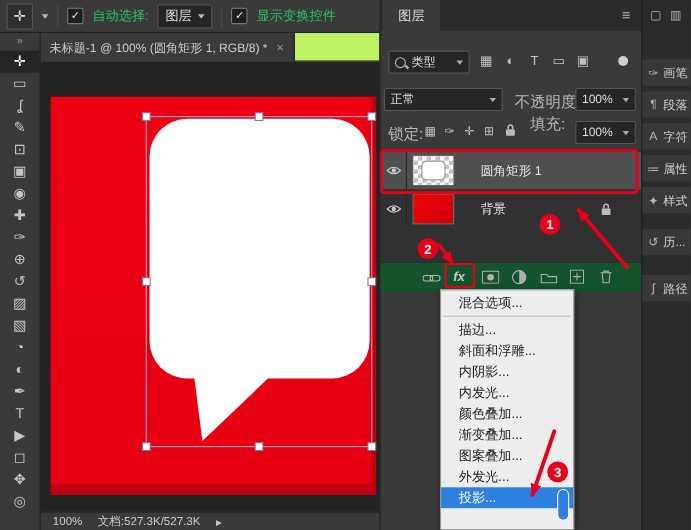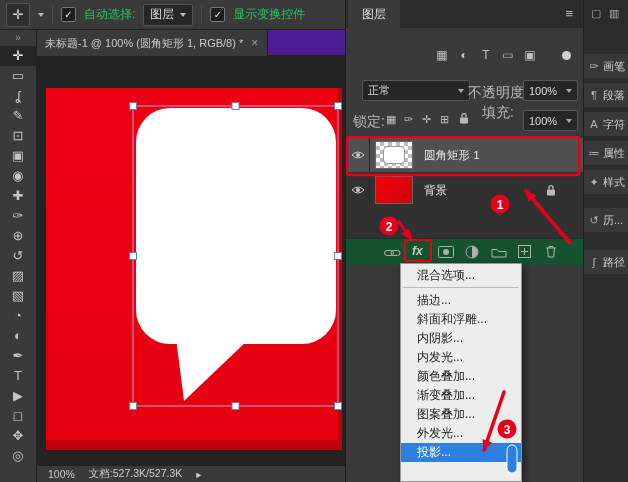--- a/index.html
+++ b/index.html
@@ -17,21 +17,21 @@
       font-size:10px;line-height:13px;text-align:center}
   .obar-label{font-size:12px;color:#22c55e;white-space:nowrap}
   .obar-select{height:20px;background:#262626;border:1px solid #555;border-radius:2px;display:flex;
                align-items:center;gap:6px;padding:0 6px;font-size:12px;color:#ddd}
   
   #tools-bar{left:0;top:30px;width:36px;height:452px;background:#3a3a3a;border-right:1px solid #222;z-index:5}
   .tools-collapse{display:block;text-align:center;color:#9a9a9a;font-size:10px;height:16px;line-height:16px}
   .tool{display:block;width:36px;height:20px;line-height:20px;text-align:center;font-size:13px;color:#c6c6c6}
   .tool.sel{background:#252525;color:#fff}
   
-  #tab-bar{left:36px;top:30px;width:309px;height:26px;background:#4c1d95;border-bottom:1px solid #222;box-sizing:border-box}
+  #tab-bar{left:36px;top:30px;width:309px;height:26px;background:#bef264;border-bottom:1px solid #222;box-sizing:border-box}
   .doc-tab{position:absolute;left:0;top:0;height:26px;background:#3a3a3a;border-right:1px solid #1f1f1f;
            display:flex;align-items:center;gap:8px;padding:0 9px;font-size:11px;color:#ccc;white-space:nowrap}
   .doc-close{color:#999;font-size:12px}
   
   #canvas-area{left:36px;top:56px;width:309px;height:409px;background:#232323;z-index:1}
   #canvas-red{position:absolute;left:10px;top:32px;width:296px;height:362px;
               background:linear-gradient(#ee0013,#e60011 86%);
               box-shadow:inset -5px -10px 0 #bf000f}
   #bubble-svg{position:absolute;left:0;top:0}
   
@@ -54,21 +54,21 @@
   #layer-list{position:absolute;left:0;top:136px;width:100%;height:102px;background:#313131}
   .layer-row{position:absolute;left:0;width:100%;display:flex;align-items:center}
   .layer-row.sel{background:#505050}
   .eye-cell{width:24px;height:100%;display:flex;align-items:center;justify-content:center;border-right:1px solid #262626;box-sizing:border-box;align-self:stretch}
   .thumb{width:36px;height:26px;margin-left:6px;position:relative;box-shadow:0 0 0 1px #666}
   .checker{background-image:linear-gradient(45deg,#bdbdbd 25%,transparent 25%,transparent 75%,#bdbdbd 75%),
                             linear-gradient(45deg,#bdbdbd 25%,#fff 25%,#fff 75%,#bdbdbd 75%);
            background-size:8px 8px;background-position:0 0,4px 4px;background-color:#fff}
   .thumb-shape{position:absolute;left:8px;top:5px;width:20px;height:16px;background:#fff;border-radius:4px;box-shadow:0 0 0 1px #999}
   .thumb-red{background:linear-gradient(135deg,#f00505,#cf000d)}
-  .layer-name{margin-left:12px;font-size:11.5px;color:#e6e6e6;white-space:nowrap}
+  .layer-name{margin-left:25px;font-size:11.5px;color:#e6e6e6;white-space:nowrap}
   #lp-footer{position:absolute;left:0;top:238px;width:100%;height:26px;border-top:1px solid #2a2a2a;background:#14532d}
   .fico{position:absolute;top:6px;color:#b0b0b0}
   .fx-label{font-style:italic;font-weight:bold;font-size:12px;color:#c8c8c8}
   
   #fx-menu{left:400px;top:263px;width:122px;height:219px;background:#ededed;border:1px solid #969696;
            box-shadow:2px 3px 8px rgba(0,0,0,.55);z-index:40;box-sizing:border-box;padding-top:2px}
   .fx-item{height:19px;line-height:19px;padding-left:16px;font-size:12px;color:#1c1c1c;white-space:nowrap}
   .fx-item.hl{background:#2d7fe0;color:#fff}
   .fx-sep{height:0;border-top:1px solid #bdbdbd;margin:2px 2px 3px 2px}
   
@@ -156,28 +156,33 @@
   <span>文档:527.3K/527.3K</span>
   <span>▸</span>
 </div>
 
 <div id="layers-panel" class="abs">
   <div class="lp-header">
     <span class="lp-tab">图层</span>
     <span class="lp-menu">≡</span>
   </div>
 
+  <div class="pn-select" style="left:7px;top:46px;width:74px">
+    <span class="search-icon"></span>
+    <span>类型</span>
+    <span class="pn-caret"></span>
+  </div>
   <span class="ficon" style="left:88px">▦</span>
   <span class="ficon" style="left:110px">◐</span>
   <span class="ficon" style="left:132px">T</span>
   <span class="ficon" style="left:154px">▭</span>
   <span class="ficon" style="left:176px">▣</span>
   <span class="filter-toggle"></span>
 
-  <div class="pn-select" style="left:16px;top:80px;width:108px">
+  <div class="pn-select" style="left:3px;top:80px;width:108px">
     <span>正常</span>
     <span class="pn-caret"></span>
   </div>
   <span class="pn-label" style="left:122px;top:84px">不透明度:</span>
   <div class="pn-select" style="left:177px;top:80px;width:55px">
     <span>100%</span>
     <span class="pn-caret"></span>
   </div>
 
   <span class="pn-label" style="left:7px;top:113px">锁定:</span>

